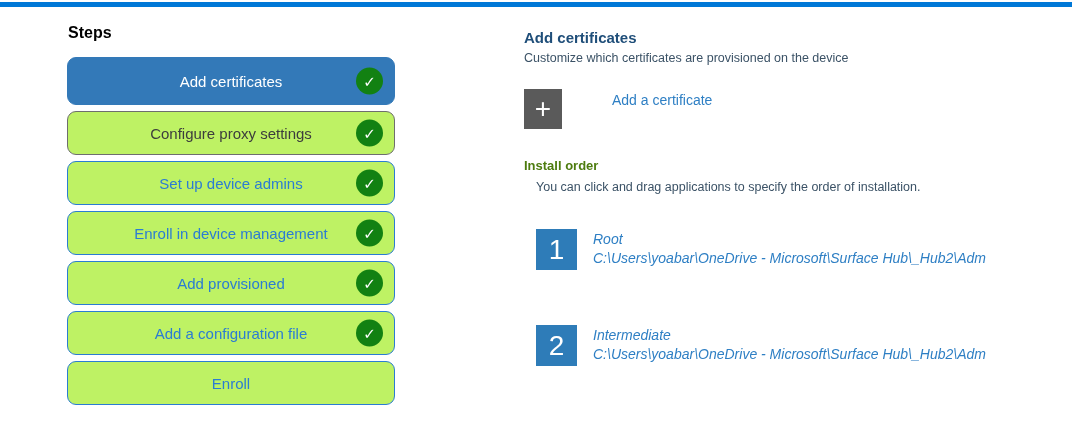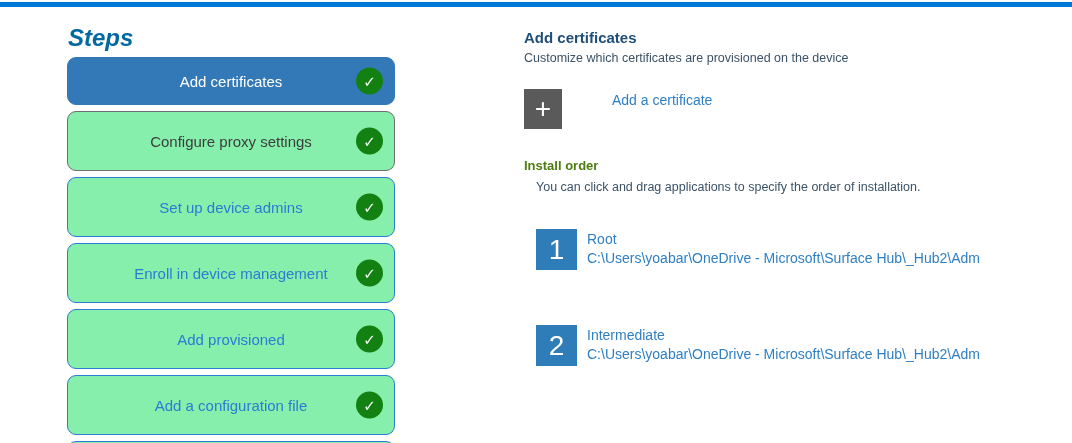--- a/index.html
+++ b/index.html
@@ -5,25 +5,25 @@
   html,body{margin:0;padding:0;}
   body{
     width:1072px;height:443px;position:relative;overflow:hidden;
     background:#ffffff;
     font-family:"Liberation Sans","DejaVu Sans",sans-serif;
     -webkit-font-smoothing:antialiased;
   }
   .top-bar{position:absolute;top:2px;left:0;width:1072px;height:5px;background:#0078d7;}
 
   
-  .sidebar-title{position:absolute;left:68px;top:24px;font-size:24px;font-weight:bold;color:#0369a1;font-style:italic;}
+  .sidebar-title{position:absolute;left:68px;top:24px;font-size:16px;font-weight:bold;color:#000000;}
   .steps{position:absolute;left:67px;top:57px;width:328px;}
   .step{
-    position:relative;box-sizing:border-box;height:60px;margin-bottom:6px;
-    border:1px solid #2b7cd3;border-radius:9px;background:#86efac;
+    position:relative;box-sizing:border-box;height:44px;margin-bottom:6px;
+    border:1px solid #2b7cd3;border-radius:9px;background:#bef264;
     display:flex;align-items:center;justify-content:center;
     color:#2b7cd3;font-size:15px;cursor:pointer;
   }
   .step.selected{height:48px;background:#3379b8;border-color:#3379b8;color:#ffffff;}
   .step.neutral{border-color:#6e6e6e;color:#3d3d3d;}
   .check{
     position:absolute;right:11px;top:50%;transform:translateY(-50%);
     width:27px;height:27px;border-radius:50%;background:#128112;
     color:#ffffff;font-size:15px;font-weight:bold;
     display:flex;align-items:center;justify-content:center;line-height:1;
@@ -40,21 +40,21 @@
   .add-cert-label{position:absolute;left:612px;top:92px;font-size:14px;color:#2e7fc4;cursor:pointer;}
   .install-title{position:absolute;left:524px;top:158px;font-size:13px;font-weight:bold;color:#4d7c0f;}
   .install-desc{position:absolute;left:524px;top:180px;font-size:12.5px;color:#3b5266;margin-left:12px;}
   .order-item{position:absolute;left:536px;display:flex;cursor:grab;}
   .order-item.pos1{top:229px;}
   .order-item.pos2{top:325px;}
   .order-num{
     width:41px;height:41px;background:#2e7cb8;color:#ffffff;font-size:28px;
     display:flex;align-items:center;justify-content:center;flex:0 0 41px;line-height:1;
   }
-  .order-text{margin-left:10px;padding-top:2px;}
+  .order-text{margin-left:16px;padding-top:2px;font-style:italic;}
   .order-name{font-size:14px;color:#2e7fc4;}
   .order-path{font-size:14px;color:#2e7fc4;margin-top:3px;white-space:nowrap;}
 </style>
 </head>
 <body>
 
 <div class="top-bar"></div>
 
 <div class="sidebar-title">Steps</div>
 
@@ -77,21 +77,21 @@
   </div>
   <div class="step">
     <span>Add provisioned</span>
     <span class="check">✓</span>
   </div>
   <div class="step">
     <span>Add a configuration file</span>
     <span class="check">✓</span>
   </div>
   <div class="step">
-    <span>Surface</span>
+    <span>Enroll</span>
   </div>
 </div>
 
 <div class="main-title">Add certificates</div>
 <div class="main-subtitle">Customize which certificates are provisioned on the device</div>
 
 <div class="add-cert-btn">
   <span>+</span>
 </div>
 <div class="add-cert-label">Add a certificate</div>

